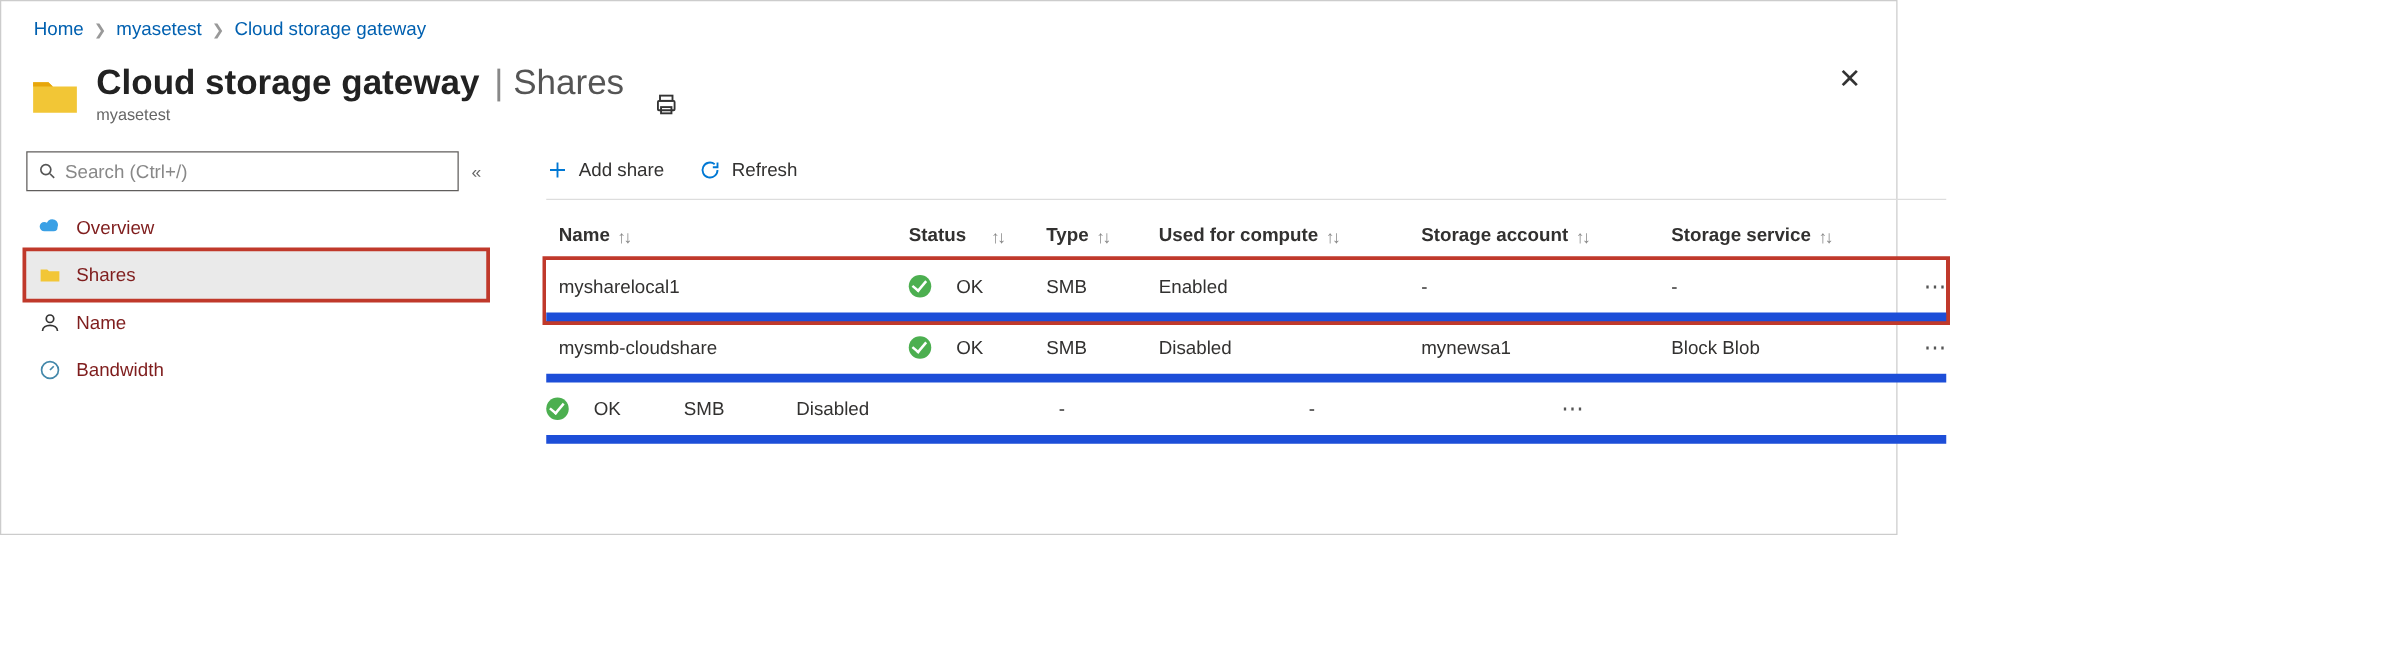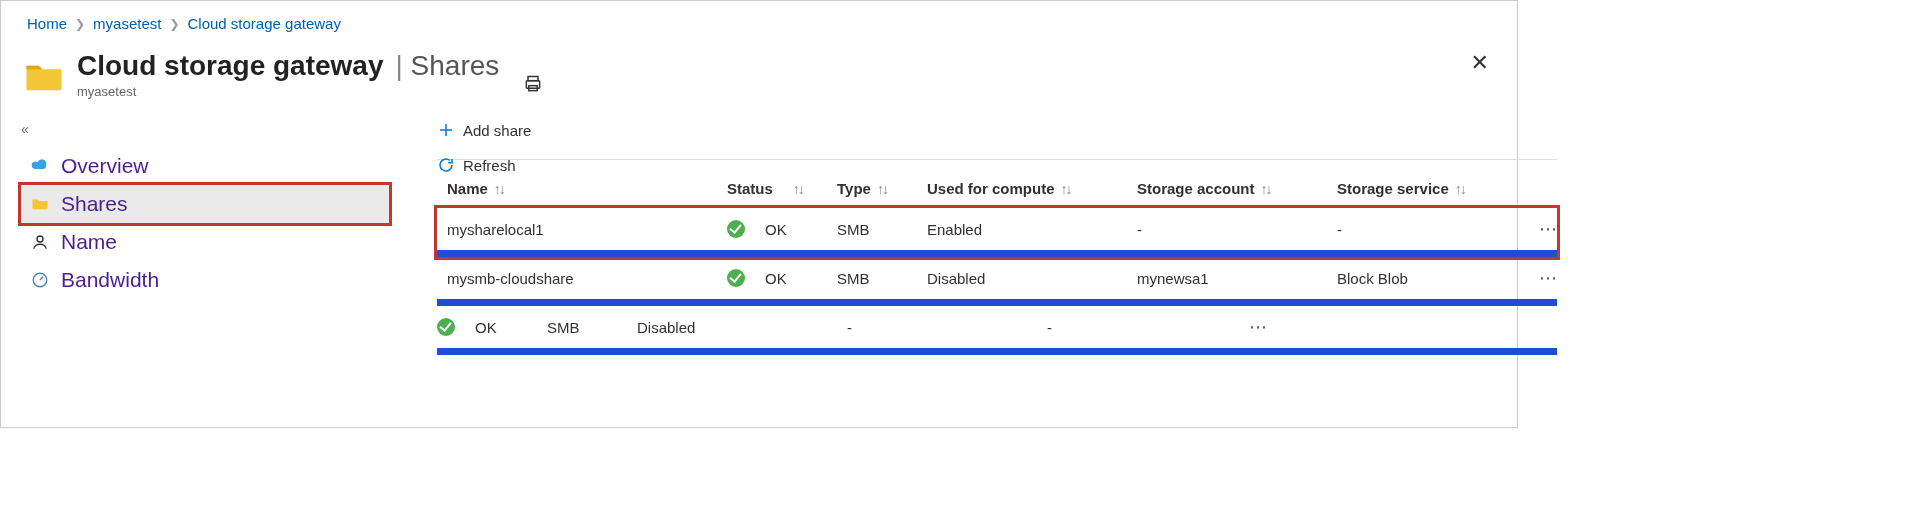--- a/index.html
+++ b/index.html
@@ -134,47 +134,46 @@
       color: #666;
       cursor: pointer;
       font-size: 14px;
     }
     .sidebar-item {
       display: flex;
       align-items: center;
       gap: 12px;
       height: 38px;
       padding: 0 10px;
-      font-size: 21px;
-      color: #4c1d95;
+      font-size: 15px;
+      color: #7f1d1d;
       cursor: pointer;
     }
     .sidebar-item.selected {
       background: #eaeaea;
       box-shadow: 0 0 0 3px #c0392b;
       position: relative;
     }
     .sidebar-item .nav-icon {
       width: 18px; height: 18px;
       display: inline-flex;
       align-items: center;
       justify-content: center;
     }
     .sidebar-item .nav-icon svg { width: 18px; height: 18px; }
     .main {
       flex: 1;
       padding-left: 48px;
     }
     .toolbar {
       display: flex;
-      align-items: flex-start;
-      gap: 17px;
+      align-items: flex-end;
+      gap: 28px;
       height: 34px;
       padding-bottom: 10px;
-      flex-direction: column;
     }
     .toolbar .tb-btn {
       display: flex;
       align-items: center;
       gap: 8px;
       font-size: 15px;
       color: #323130;
       cursor: pointer;
     }
     .toolbar .tb-btn svg { width: 18px; height: 18px; color: #0078d4; }
@@ -270,20 +269,27 @@
           <rect x="7" y="14" width="10" height="6"></rect>
         </svg>
     </span>
     <span class="header-close">✕</span>
   </div>
 
   <div class="body">
 
     <div class="sidebar">
       <div class="search-row">
+        <div class="search-box">
+          <svg viewBox="0 0 24 24">
+              <circle cx="10" cy="10" r="6" fill="none" stroke="currentColor" stroke-width="2"></circle>
+              <line x1="15" y1="15" x2="20" y2="20" stroke="currentColor" stroke-width="2"></line>
+            </svg>
+          <input class="search-input" placeholder="Search (Ctrl+/)" style="">
+        </div>
         <span class="collapse-sidebar">«</span>
       </div>
 
       <div class="sidebar-item">
         <span class="nav-icon">
           <svg viewBox="0 0 24 24">
               <path fill="#3aa0e5" d="M6 16a5 5 0 0 1 0-10c1 0 1.9.3 2.7.8A6 6 0 0 1 20 12a4 4 0 0 1-4 4H6z"></path>
             </svg>
         </span>
         <span>Overview</span>

